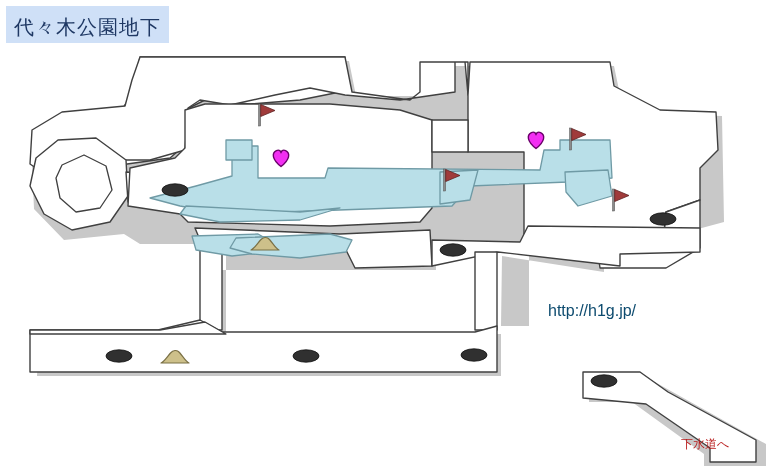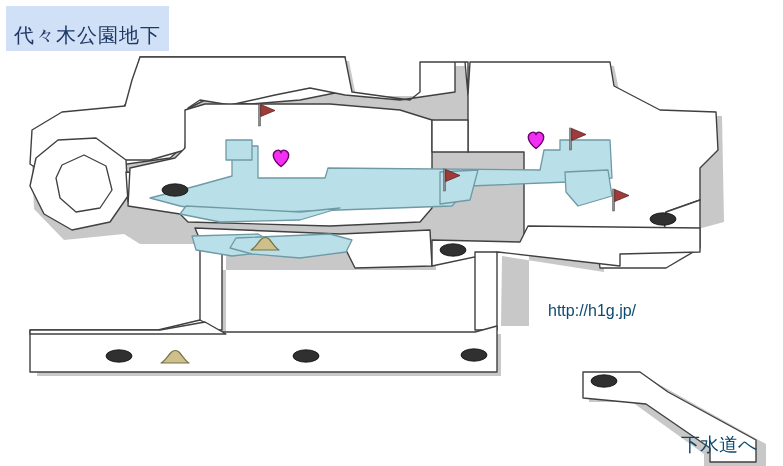--- a/index.html
+++ b/index.html
@@ -14,39 +14,39 @@
   #map-root{position:absolute;left:0;top:0;width:783px;height:466px;}
   svg.map-canvas{position:absolute;left:0;top:0;width:783px;height:466px;display:block;}
 
   .page-title{
     position:absolute;
     left:6px; top:6px;
     background:#cfe0f7;
     color:#1f3864;
     font-size:20px;
     line-height:26px;
-    padding:16px 8px 3px 8px;
+    padding:8px 8px 3px 8px;
     white-space:nowrap;
     letter-spacing:1px;
     font-family:"DejaVu Sans","Liberation Sans",sans-serif;
   }
   .site-url{
     position:absolute;
     left:548px; top:302px;
     color:#0c4a6e;
     font-size:16px;
     line-height:18px;
     white-space:nowrap;
     font-family:"Liberation Sans","DejaVu Sans",sans-serif;
   }
   .exit-label{
     position:absolute;
     left:681px; top:435px;
-    color:#0c4a6e;
-    font-size:19px;
+    color:#b91c1c;
+    font-size:12px;
     line-height:18px;
     white-space:nowrap;
     font-family:"DejaVu Sans","Liberation Sans",sans-serif;
   }
 </style>
 </head>
 <body>
 
 <div id="map-root">
 

